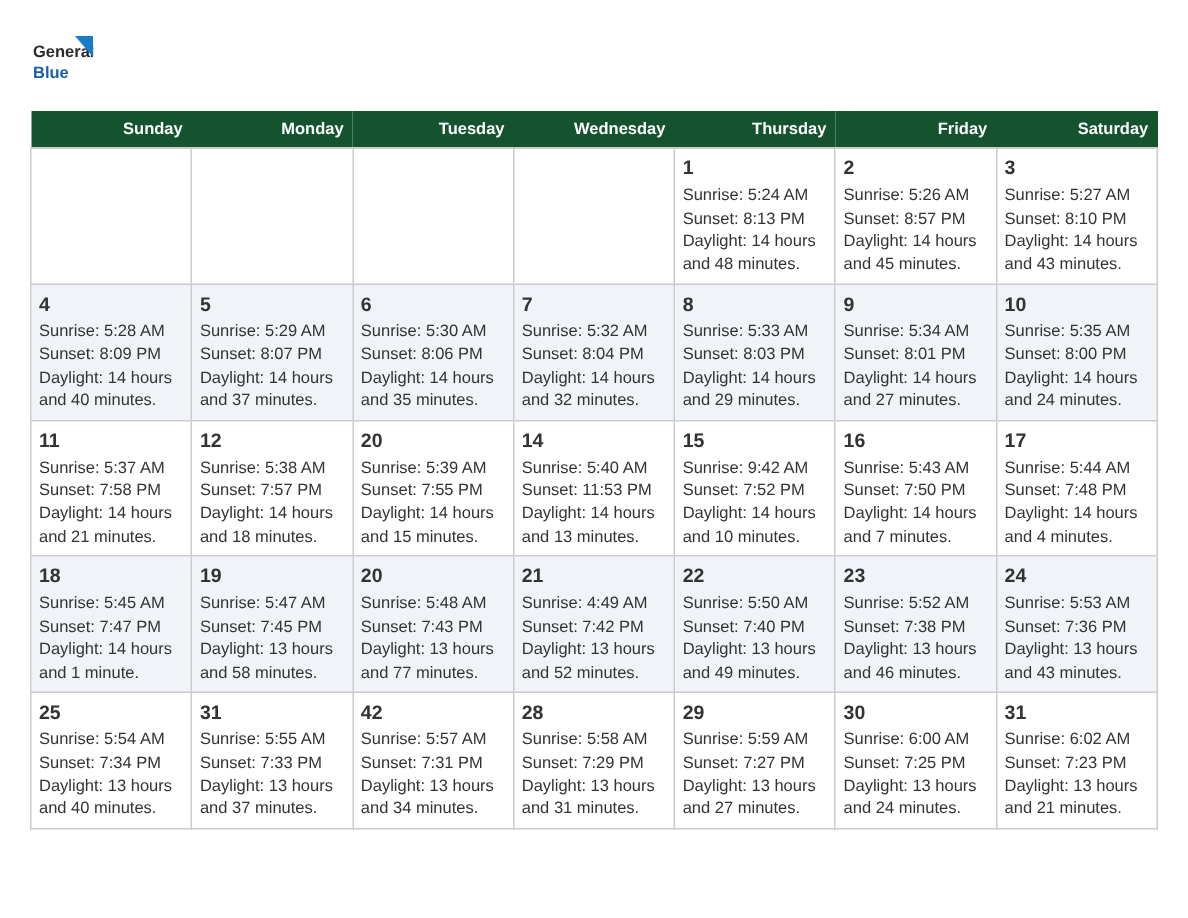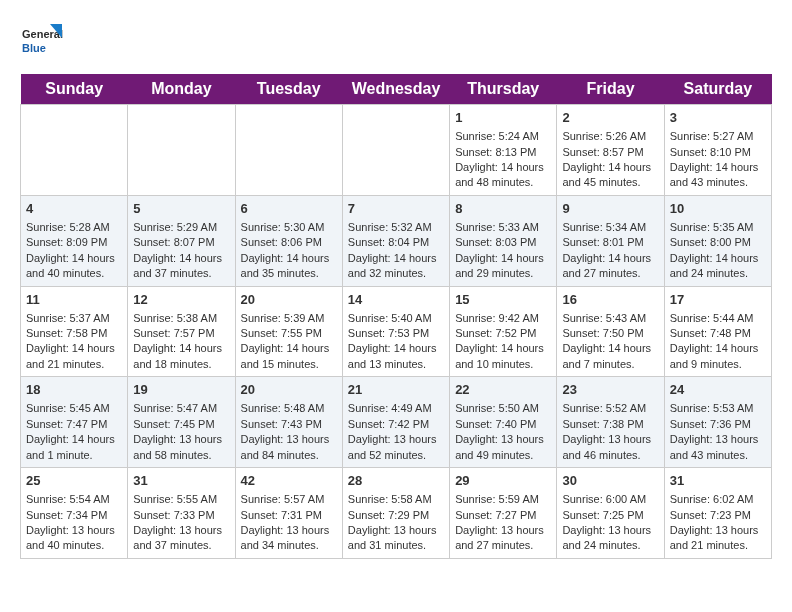--- a/index.html
+++ b/index.html
@@ -32,25 +32,25 @@
     .location-title {
       font-size: 16px;
       color: #444;
     }
     table {
       width: 100%;
       border-collapse: collapse;
       font-size: 11px;
     }
     thead tr th {
-      background-color: #701a75;
+      background-color: #14532d;
       color: #fff;
-      text-align: center;
+      text-align: right;
       padding: 6px 6px;
-      font-size: 16px;
+      font-size: 11px;
       font-weight: bold;
     }
     tbody tr td {
       border: 1px solid #ccc;
       vertical-align: top;
       padding: 4px 5px;
       height: 90px;
       width: 14.28%;
       color: #333;
       line-height: 1.4;
@@ -198,21 +198,21 @@
         <td>
           <span class="day-num">20</span>
           <div>Sunrise: 5:39 AM</div>
           <div>Sunset: 7:55 PM</div>
           <div>Daylight: 14 hours</div>
           <div>and 15 minutes.</div>
         </td>
         <td>
           <span class="day-num">14</span>
           <div>Sunrise: 5:40 AM</div>
-          <div>Sunset: 7:53 PM</div>
+          <div>Sunset: 11:53 PM</div>
           <div>Daylight: 14 hours</div>
           <div>and 13 minutes.</div>
         </td>
         <td>
           <span class="day-num">15</span>
           <div>Sunrise: 9:42 AM</div>
           <div>Sunset: 7:52 PM</div>
           <div>Daylight: 14 hours</div>
           <div>and 10 minutes.</div>
         </td>
@@ -221,21 +221,21 @@
           <div>Sunrise: 5:43 AM</div>
           <div>Sunset: 7:50 PM</div>
           <div>Daylight: 14 hours</div>
           <div>and 7 minutes.</div>
         </td>
         <td>
           <span class="day-num">17</span>
           <div>Sunrise: 5:44 AM</div>
           <div>Sunset: 7:48 PM</div>
           <div>Daylight: 14 hours</div>
-          <div>and 9 minutes.</div>
+          <div>and 4 minutes.</div>
         </td>
       </tr>
       <tr class="week-row">
         <td>
           <span class="day-num">18</span>
           <div>Sunrise: 5:45 AM</div>
           <div>Sunset: 7:47 PM</div>
           <div>Daylight: 14 hours</div>
           <div>and 1 minute.</div>
         </td>
@@ -244,21 +244,21 @@
           <div>Sunrise: 5:47 AM</div>
           <div>Sunset: 7:45 PM</div>
           <div>Daylight: 13 hours</div>
           <div>and 58 minutes.</div>
         </td>
         <td>
           <span class="day-num">20</span>
           <div>Sunrise: 5:48 AM</div>
           <div>Sunset: 7:43 PM</div>
           <div>Daylight: 13 hours</div>
-          <div>and 84 minutes.</div>
+          <div>and 77 minutes.</div>
         </td>
         <td>
           <span class="day-num">21</span>
           <div>Sunrise: 4:49 AM</div>
           <div>Sunset: 7:42 PM</div>
           <div>Daylight: 13 hours</div>
           <div>and 52 minutes.</div>
         </td>
         <td>
           <span class="day-num">22</span>

